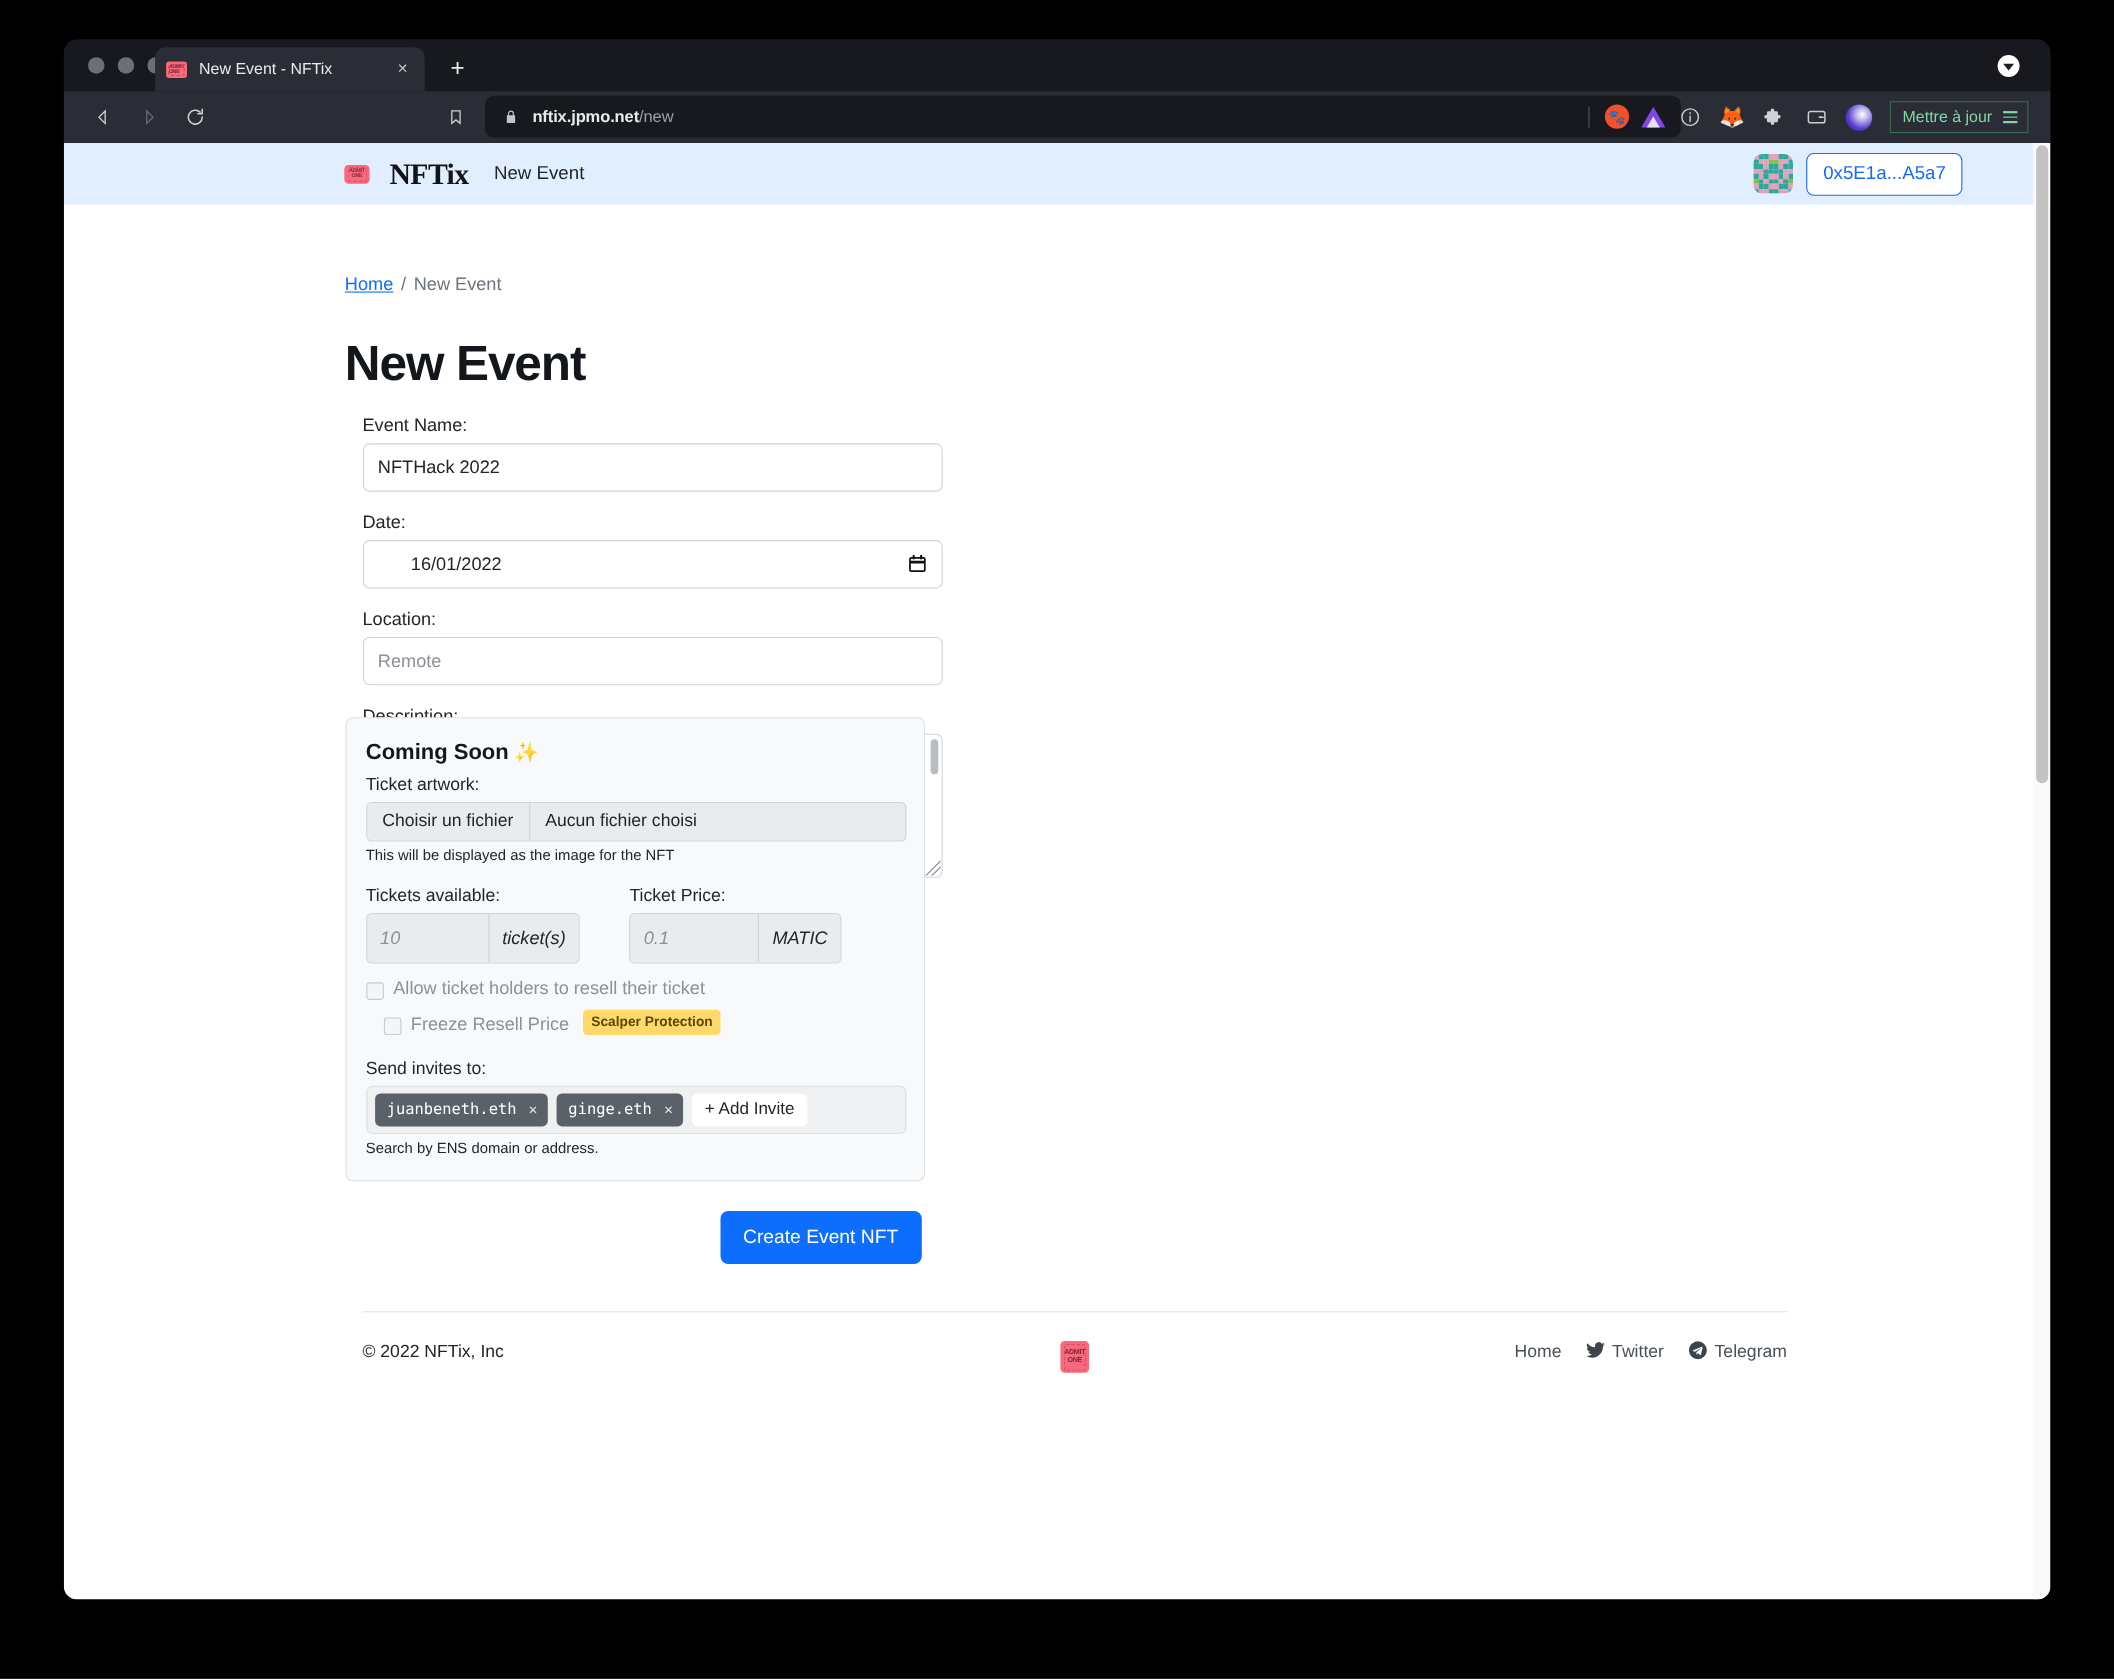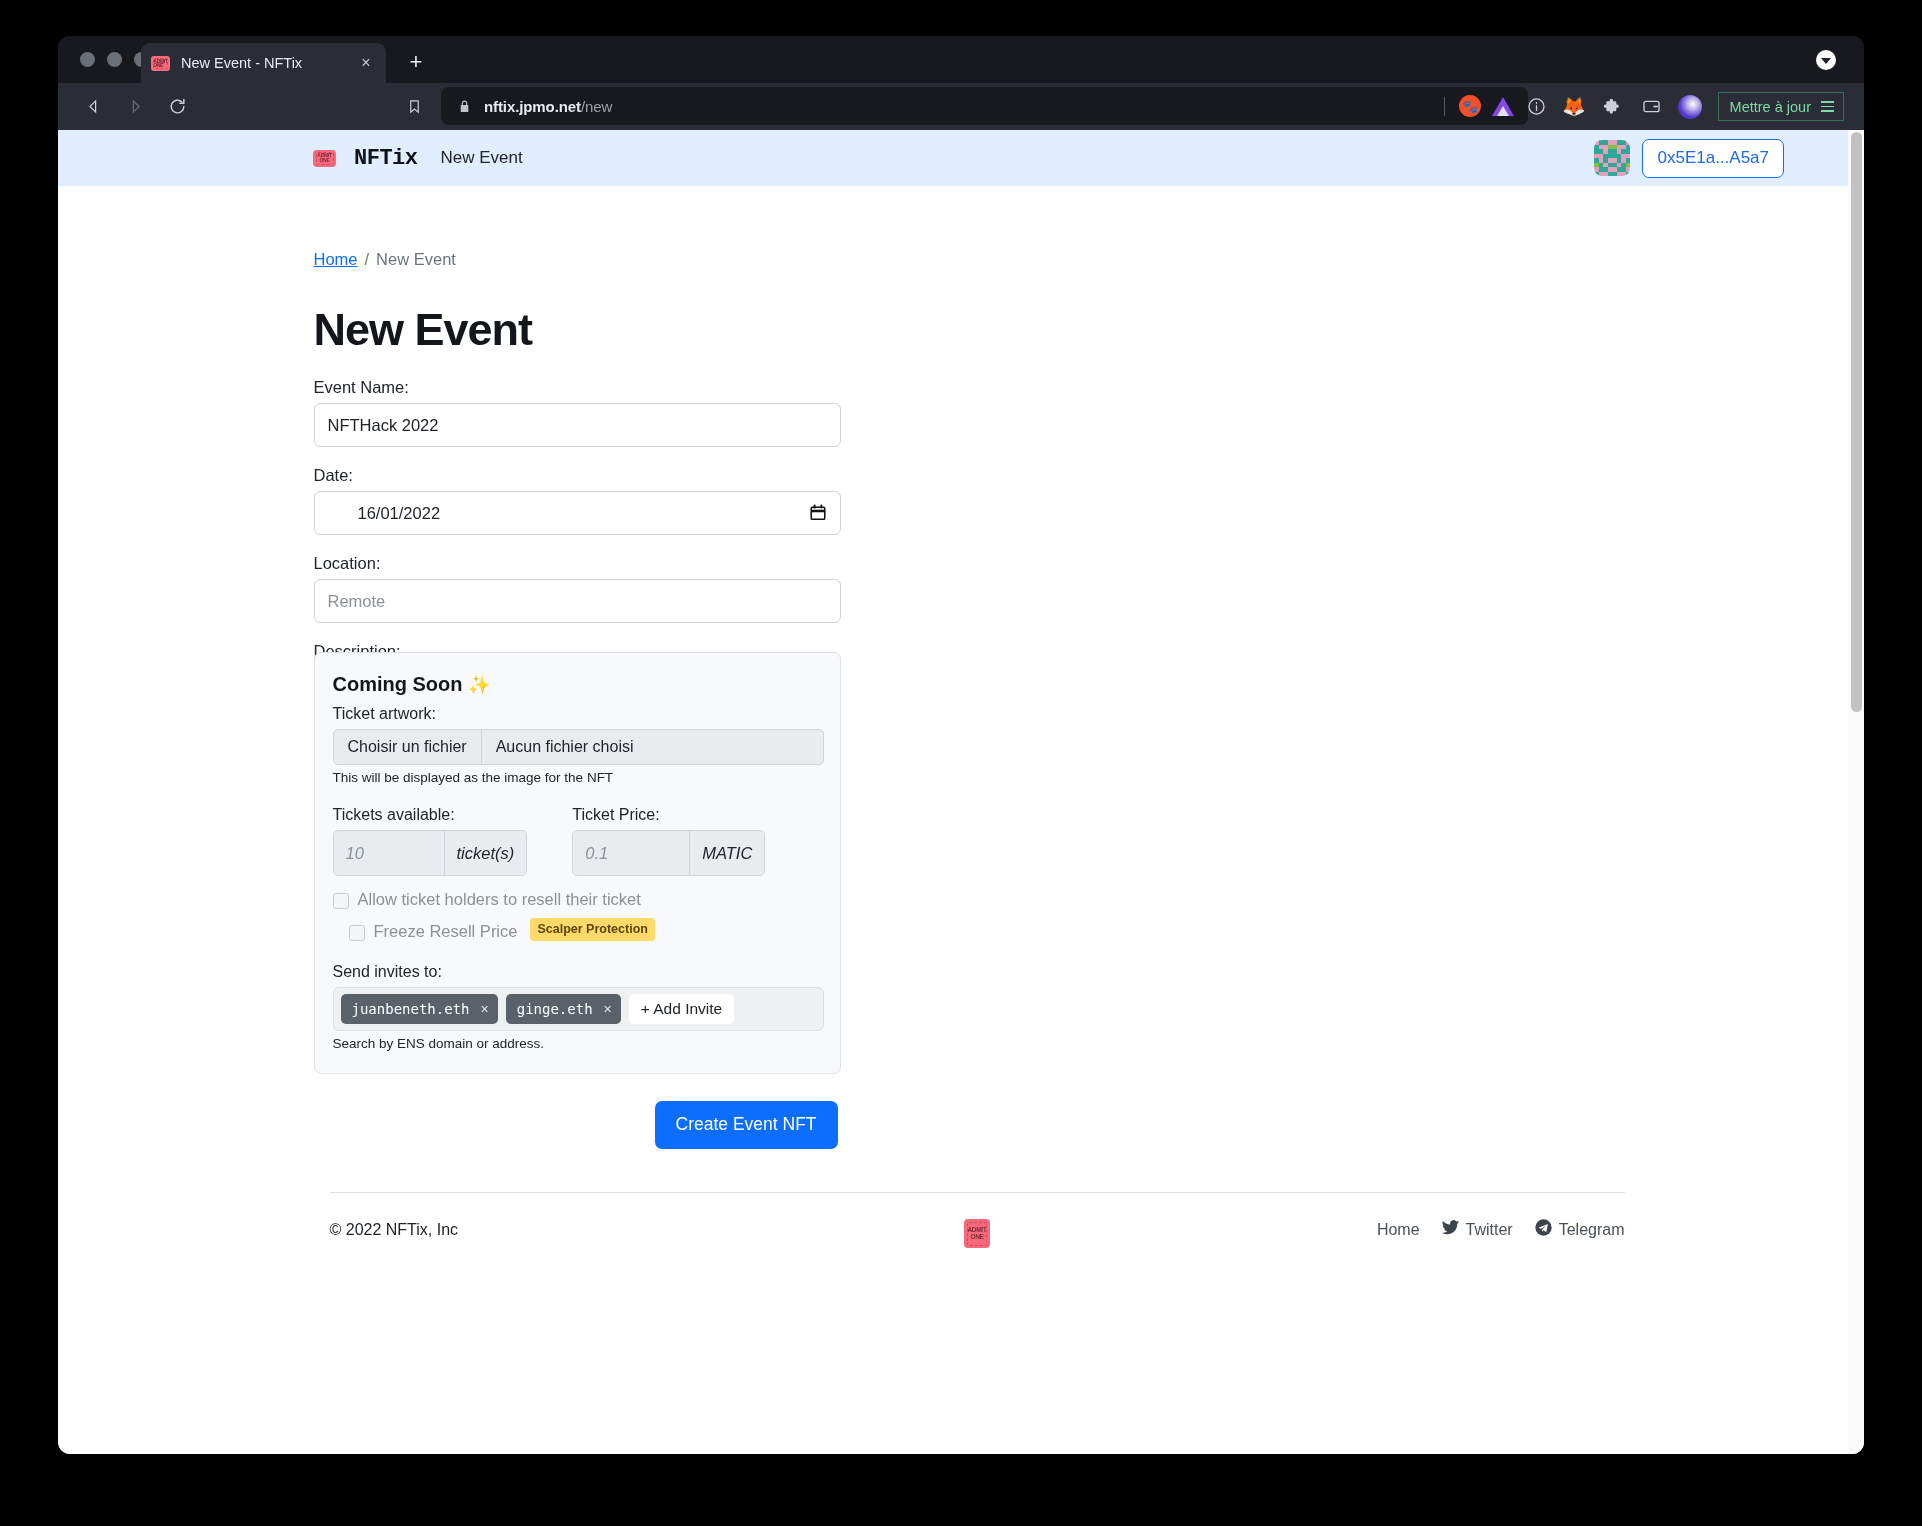--- a/index.html
+++ b/index.html
@@ -202,22 +202,22 @@
     position: relative;
     display:flex;align-items:center;justify-content:center;
     color:#7e2b38; font-size:5px; line-height:.95; font-weight:bold; letter-spacing:-.3px;
     text-align:center;
   }
   .brand-ticket i {
     position:absolute; left:2.5px; top:2px; right:2.5px; bottom:2px;
     border:1px dashed #cf485c; border-radius:2px;
   }
   #brand-name {
-    font-family: Liberation Mono, monospace;
-    font-size: 22px; font-weight: bold;
+    font-family: Liberation Serif, serif;
+    font-size: 27px; font-weight: bold;
     color: #111418; letter-spacing: -.5px;
   }
   #nav-new-event { font-size: 17px; color: #212529; margin-left: 5px; }
 
   #wallet-group {
     position: absolute; right: 80px; top: 0; height: 56px;
     display: flex; align-items: center; gap: 12px;
   }
   #blockie {
     width: 36px; height: 36px; border-radius: 8px;
@@ -248,21 +248,21 @@
     font-size: 16.5px; color: #6c757d;
     display: flex; gap: 7px;
   }
   #breadcrumb a { color: #0d6efd; text-decoration: underline; }
   #page-title {
     position: absolute; left: 0; top: 118px;
     font-size: 45px; font-weight: bold; color: #13171c;
     letter-spacing: -1px;
   }
 
-  #form { position: absolute; left: 0; top: 192px; width: 527px; }
+  #form { position: absolute; left: 16px; top: 192px; width: 527px; }
 
   .field-label {
     font-size: 16.5px; color: #212529;
     margin-bottom: 6px;
   }
   .text-input {
     width: 527px; height: 44px;
     border: 1px solid #ced4da;
     border-radius: 6px;
     background: #fff;

